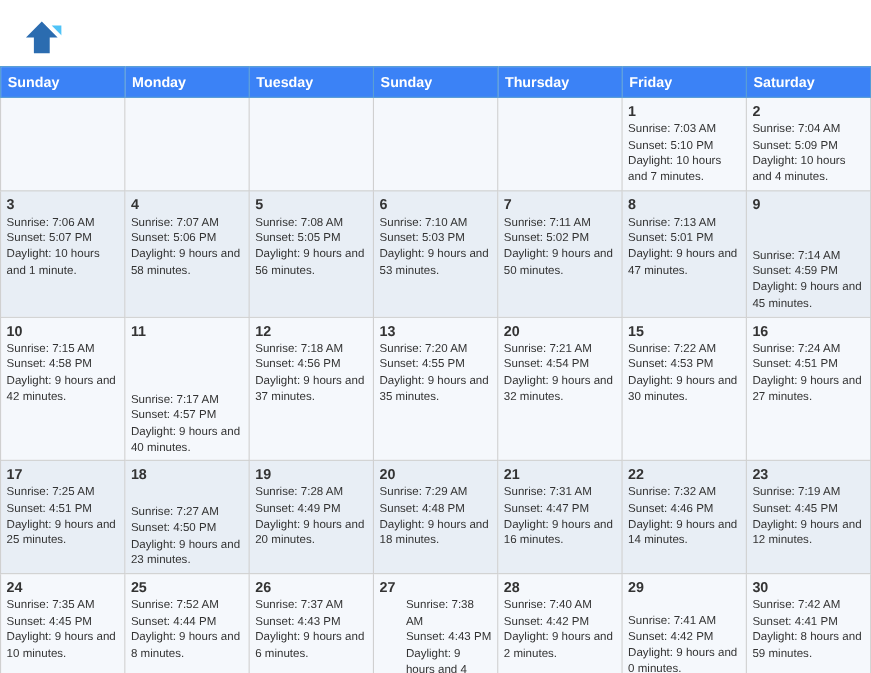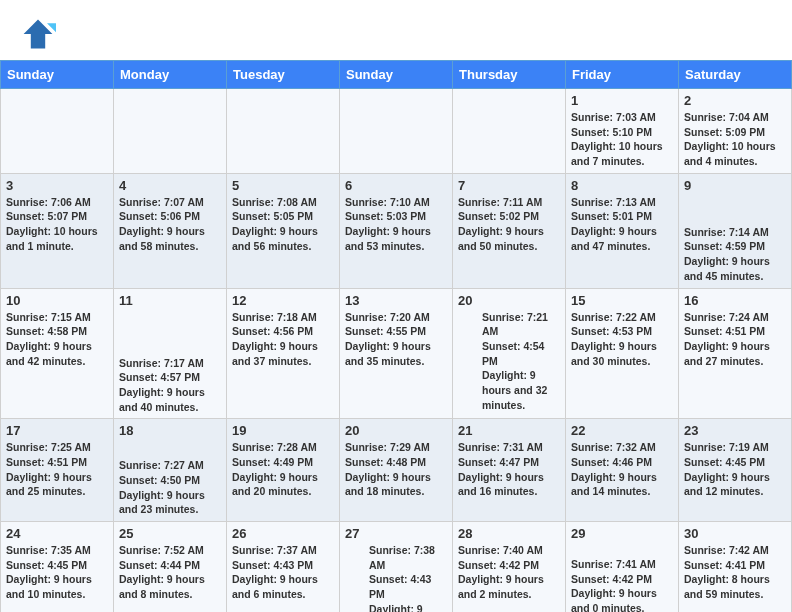--- a/index.html
+++ b/index.html
@@ -86,21 +86,20 @@
     .day-number {
       font-size: 13px;
       font-weight: bold;
       display: block;
       margin-bottom: 2px;
     }
     .day-info {
       font-size: 10.5px;
       line-height: 1.4;
       color: #333;
-      font-weight: bold;
     }
     td.empty {
       background: #fff !important;
     }
     .calendar tbody tr:nth-child(odd) td.empty {
       background: #f5f8fc !important;
     }
   </style>
 </head>
 <body>
@@ -218,21 +217,21 @@
 Daylight: 9 hours and 37 minutes.</div>
         </td>
         <td>
           <span class="day-number">13</span>
           <div class="day-info" style="white-space: pre-line;">Sunrise: 7:20 AM
 Sunset: 4:55 PM
 Daylight: 9 hours and 35 minutes.</div>
         </td>
         <td>
           <span class="day-number">20</span>
-          <div class="day-info" style="white-space: pre-line; margin-left: 24px;">Sunrise: 7:21 AM
+          <div class="day-info" style="white-space: pre-line;">Sunrise: 7:21 AM
 Sunset: 4:54 PM
 Daylight: 9 hours and 32 minutes.</div>
         </td>
         <td>
           <span class="day-number">15</span>
           <div class="day-info" style="white-space: pre-line;">Sunrise: 7:22 AM
 Sunset: 4:53 PM
 Daylight: 9 hours and 30 minutes.</div>
         </td>
         <td>

